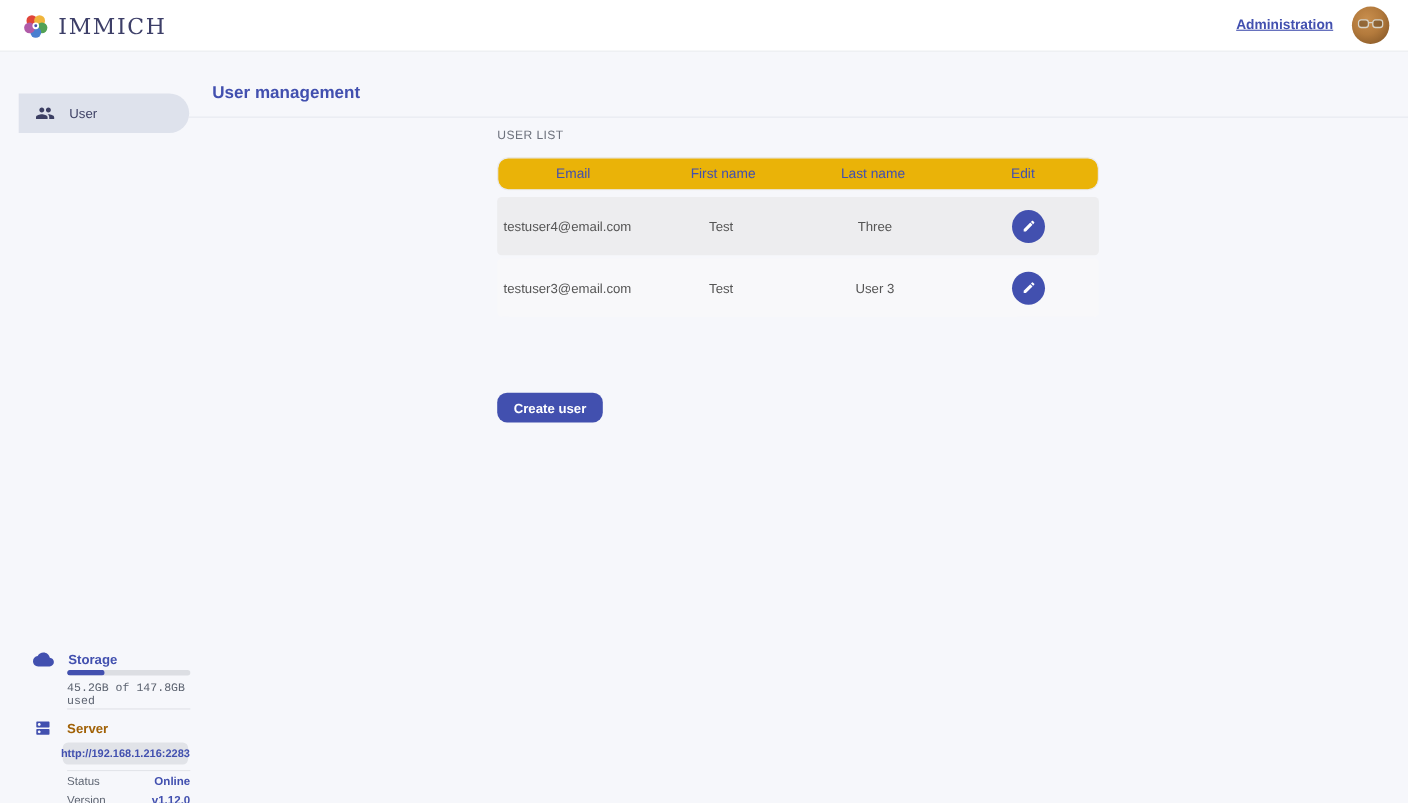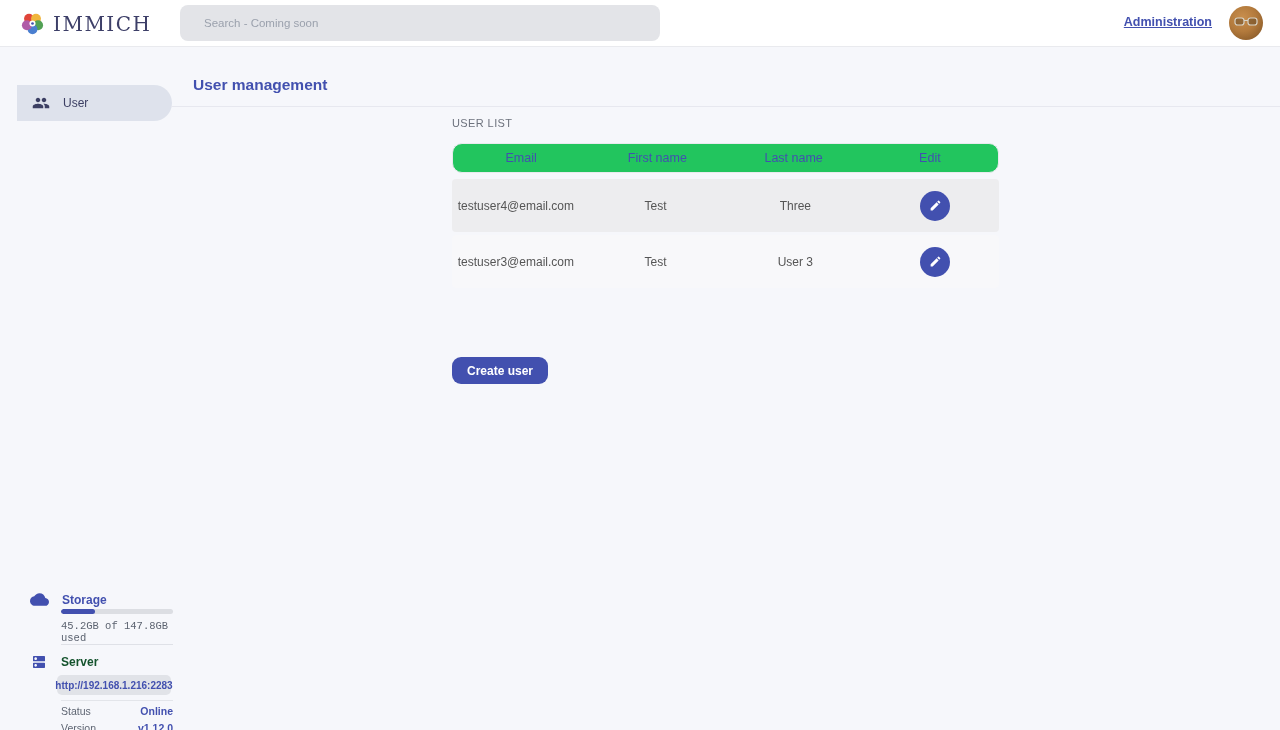--- a/index.html
+++ b/index.html
@@ -35,37 +35,37 @@
 
   .storage-head { position:absolute; top:526px; left:13px; display:flex; align-items:center; }
   .storage-head .ttl { margin-left:13px; font-size:12px; font-weight:bold; color:#4250af; }
   .progress-track { position:absolute; top:545px; left:44px; width:112px; height:5px;
                     border-radius:3px; background:#dcdee3; overflow:hidden; }
   .progress-fill { height:100%; background:#4250af; border-radius:3px; }
   .usage-text { position:absolute; top:556px; left:44px; font-size:10.5px; color:#5c6370;font-family:Liberation Mono, monospace; }
   .side-divider1 { position:absolute; top:580px; left:44px; width:112px; height:1px; background:#dfe1e7; }
 
   .server-head { position:absolute; top:590px; left:14px; display:flex; align-items:center; }
-  .server-head .ttl { margin-left:14px; font-size:12px; font-weight:bold; color:#14532d; }
+  .server-head .ttl { margin-left:14px; font-size:12px; font-weight:bold; color:#a16207; }
   .url-chip { position:absolute; top:611px; left:40px; width:114px; height:20px;
               background:#e1e3e8; border-radius:5px; display:flex; align-items:center; justify-content:center;
               font-size:10px; font-weight:bold; color:#4250af; }
   .side-divider2 { position:absolute; top:636px; left:44px; width:112px; height:1px; background:#e3e5ea; }
   .kv-row { position:absolute; left:44px; width:112px; display:flex; justify-content:space-between; align-items:center; }
   .kv-row .k { font-size:10.5px; color:#5f6673; }
   .kv-row .v { font-size:10.5px; font-weight:bold; color:#4250af; }
 
   
   .main-title { position:absolute; top:76px; left:193px; font-size:15.5px; font-weight:600; color:#4250af; }
   .title-divider { position:absolute; top:106px; left:171px; width:1109px; height:1px; background:#e7e8ef; }
   .section-label { position:absolute; top:117px; left:452px; font-size:11px; letter-spacing:0.4px;
                    color:#6d727d; }
 
   .table-header { position:absolute; top:143px; left:452px; width:547px; height:30px;
-                  background:#22c55e; border:1px solid #e9eaee; border-radius:10px;
+                  background:#eab308; border:1px solid #e9eaee; border-radius:10px;
                   display:flex; align-items:center; }
   .table-header .hcell { flex:1; text-align:center; font-size:12.5px; font-weight:500; color:#4250af; }
 
   .rows { position:absolute; top:179px; left:452px; width:547px; }
   .trow { width:547px; height:53px; display:flex; align-items:center; margin-bottom:3px; border-radius:4px;gap:12px; }
   .trow.odd  { background:#ededef; }
   .trow.even { background:#f8f8fa; }
   .trow .cell { flex:1; text-align:center; font-size:12px; color:#555555; }
   .edit-btn { width:30px; height:30px; border-radius:50%; background:#4250af; border:none;
               display:flex; align-items:center; justify-content:center; margin:0 auto; cursor:pointer; }
@@ -87,23 +87,20 @@
         <circle cx="17.0" cy="13.6" r="4.4" fill="#52a155"></circle>
         <circle cx="12" cy="17.2" r="4.4" fill="#4a7fd0"></circle>
         <circle cx="7.0" cy="13.6" r="4.4" fill="#b05ba8"></circle>
         <circle cx="12" cy="12" r="2.7" fill="#ffffff"></circle>
         <circle cx="12" cy="12" r="1.2" fill="#4250af"></circle>
       </svg>
     </span>
     <span class="logo-text">IMMICH</span>
   </div>
 
-  <div class="search-wrap">
-    <input type="text" placeholder="Search - Coming soon" style="">
-  </div>
 
   <a class="admin-link">Administration</a>
 
   <div class="avatar">
     <svg width="24" height="10" viewBox="0 0 24 10">
       <rect x="1" y="1" width="9" height="7" rx="2.5" fill="rgba(60,45,25,0.35)" stroke="#d8d4c8" stroke-width="1.2"></rect>
       <rect x="14" y="1" width="9" height="7" rx="2.5" fill="rgba(60,45,25,0.35)" stroke="#d8d4c8" stroke-width="1.2"></rect>
       <path d="M10 3.5 L14 3.5" stroke="#d8d4c8" stroke-width="1.2" fill="none"></path>
     </svg>
   </div>

